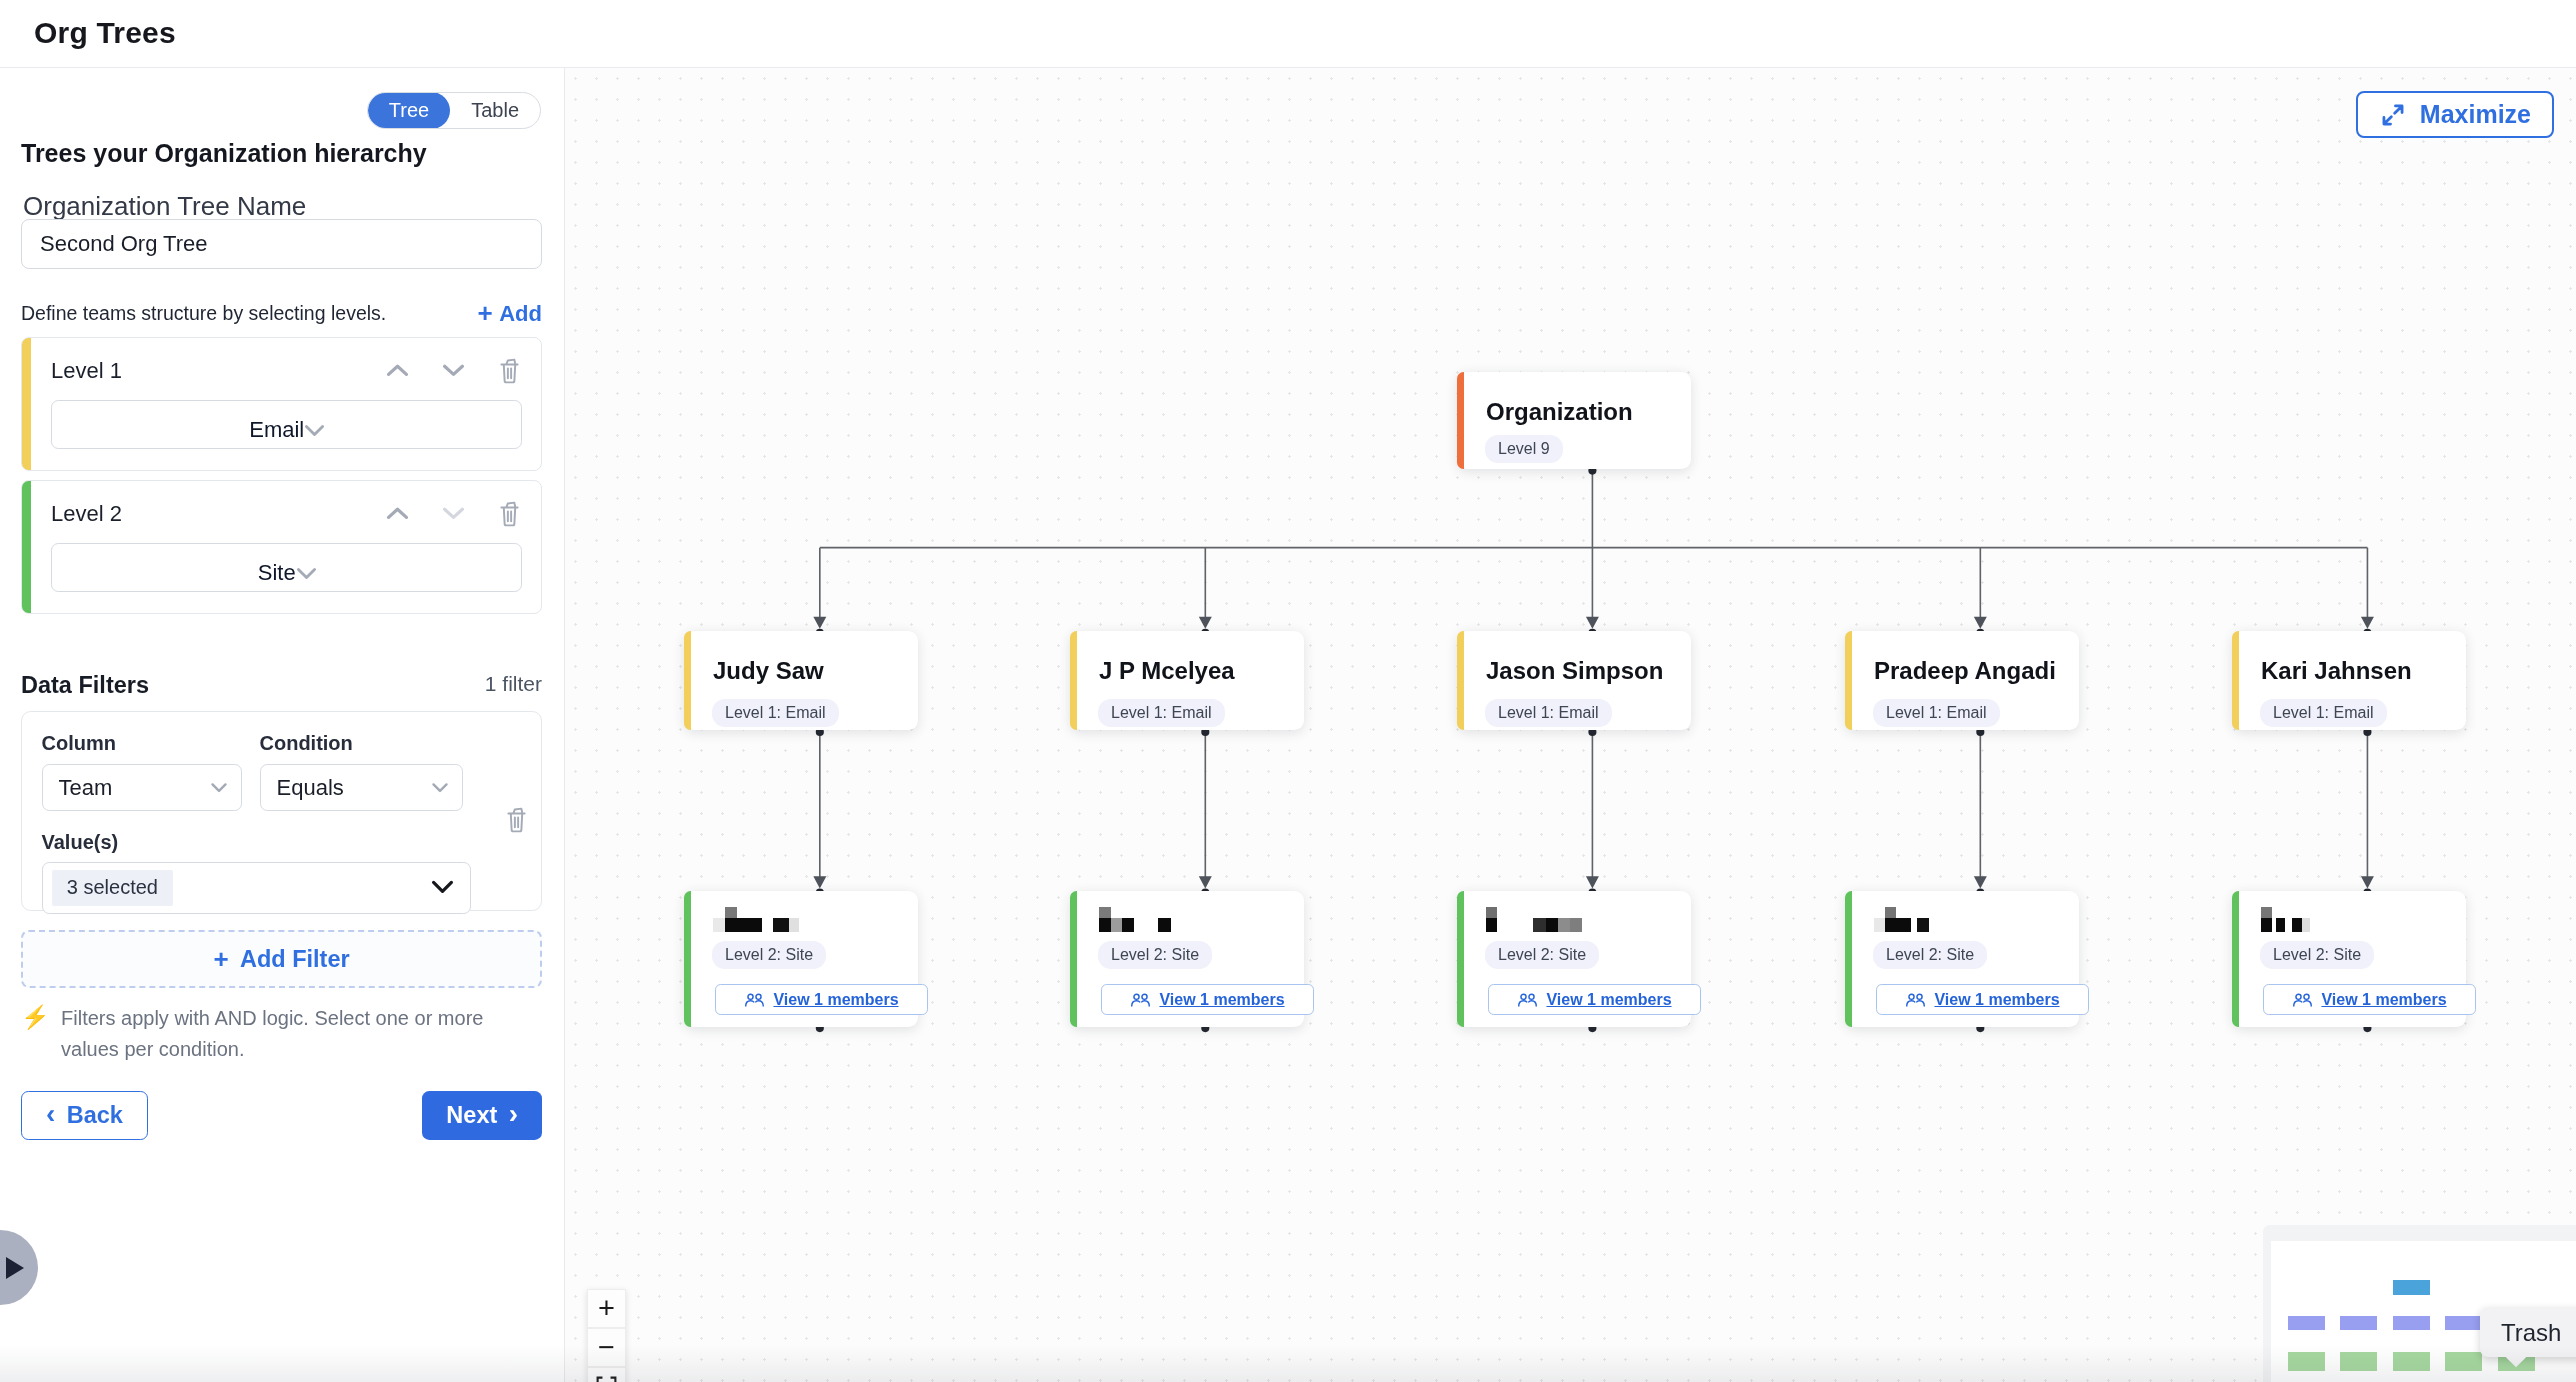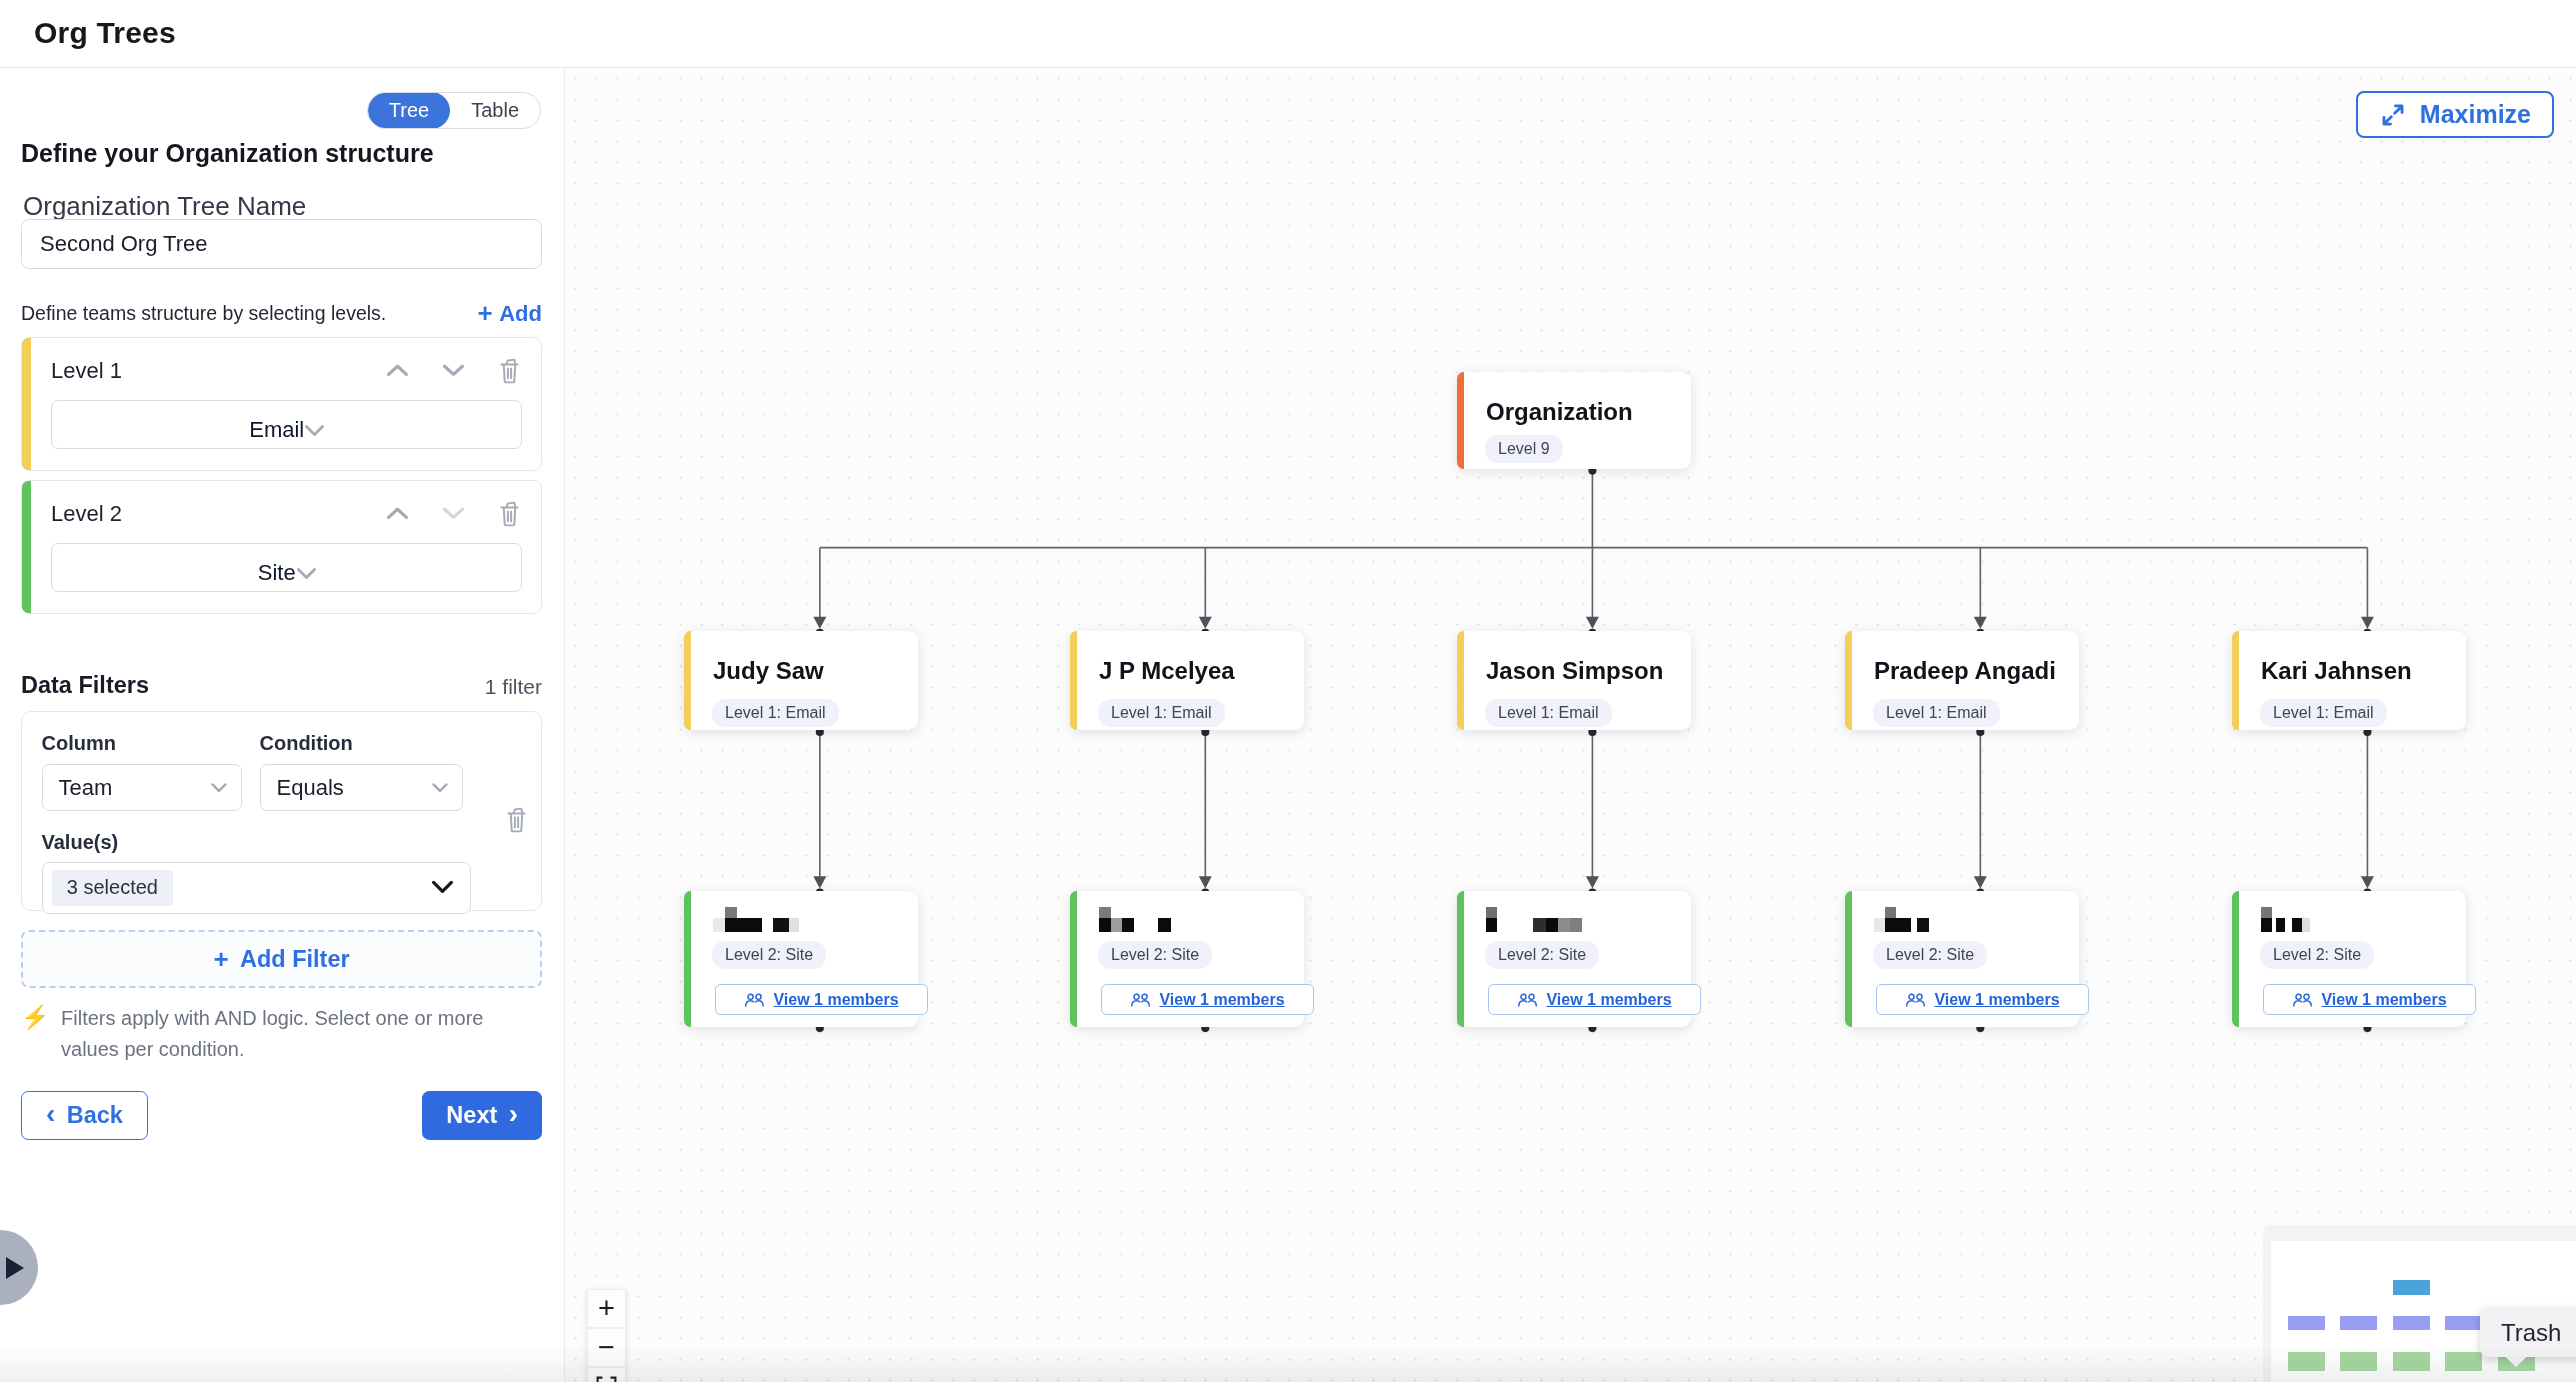--- a/index.html
+++ b/index.html
@@ -24,21 +24,21 @@
   .add-link .plus { font-size:26px; font-weight:bold; }
 
   .level-card { position:absolute; left:21px; width:521px; border:1.6px solid #E4E7EC; border-radius:8px; background:#fff; padding:19.5px 19.5px 21px 29px; }
   .level-card .accent { position:absolute; left:0; top:0; bottom:0; width:9px; border-radius:6.5px 0 0 6.5px; }
   .lc-head { display:flex; justify-content:space-between; align-items:center; }
   .lc-title { font-size:22px; color:#1A1F2B; }
   .lc-icons { display:flex; align-items:center; gap:32px; }
   .icon-btn { width:24px; height:24px; display:flex; align-items:center; justify-content:center; cursor:pointer; }
   .select-box { margin-top:16px; height:49px; border:1.6px solid #D6DAE1; border-radius:7.3px; display:flex; align-items:center; justify-content:center; padding:12px 16px 0 18px; font-size:22px; color:#0f172a; background:#fff; cursor:pointer; }
 
-  .filters-row { position:absolute; left:21px; top:604px; width:521px; display:flex; justify-content:space-between; align-items:flex-end; }
+  .filters-row { position:absolute; left:21px; top:604px; width:521px; display:flex; justify-content:space-between; align-items:flex-start; }
   .filters-title { font-size:23.5px; font-weight:bold; color:#181C26; }
   .filters-count { font-size:21px; color:#4B5563; }
   .filter-card { position:absolute; left:21px; top:643px; width:521px; height:200px; border:1.6px solid #E4E7EC; border-radius:9.7px; background:#fff; padding:19.5px; }
   .fc-labels { display:flex; }
   .fc-label { font-size:20px; font-weight:bold; color:#272D3A; }
   .fc-label.col { width:218px; }
   .fc-selects { display:flex; gap:18px; margin-top:9.7px; }
   .fc-select { height:47px; border:1.6px solid #D6DAE1; border-radius:7.3px; display:flex; align-items:center; justify-content:space-between; padding:0 13px 0 16px; font-size:22px; color:#1A1E28; background:#fff; cursor:pointer; }
   .fc-select.c1 { width:200px; }
   .fc-select.c2 { width:203px; }
@@ -103,21 +103,21 @@
   <div class="app-title">Org Trees</div>
 </div>
 
 <div class="sidebar">
 
   <div class="toggle">
     <div class="toggle-seg active">Tree</div>
     <div class="toggle-seg">Table</div>
   </div>
 
-  <div class="sb-heading">Define your Organization structure</div>
+  <div class="sb-heading">Trees your Organization hierarchy</div>
   <div class="sb-label">Organization Tree Name</div>
   <input class="name-input" value="Second Org Tree" style="">
 
   <div class="caption-row">
     <span class="caption-text">Define teams structure by selecting levels.</span>
     <span class="add-link">
       <span class="plus">+</span>
       <span>Add</span>
     </span>
   </div>

